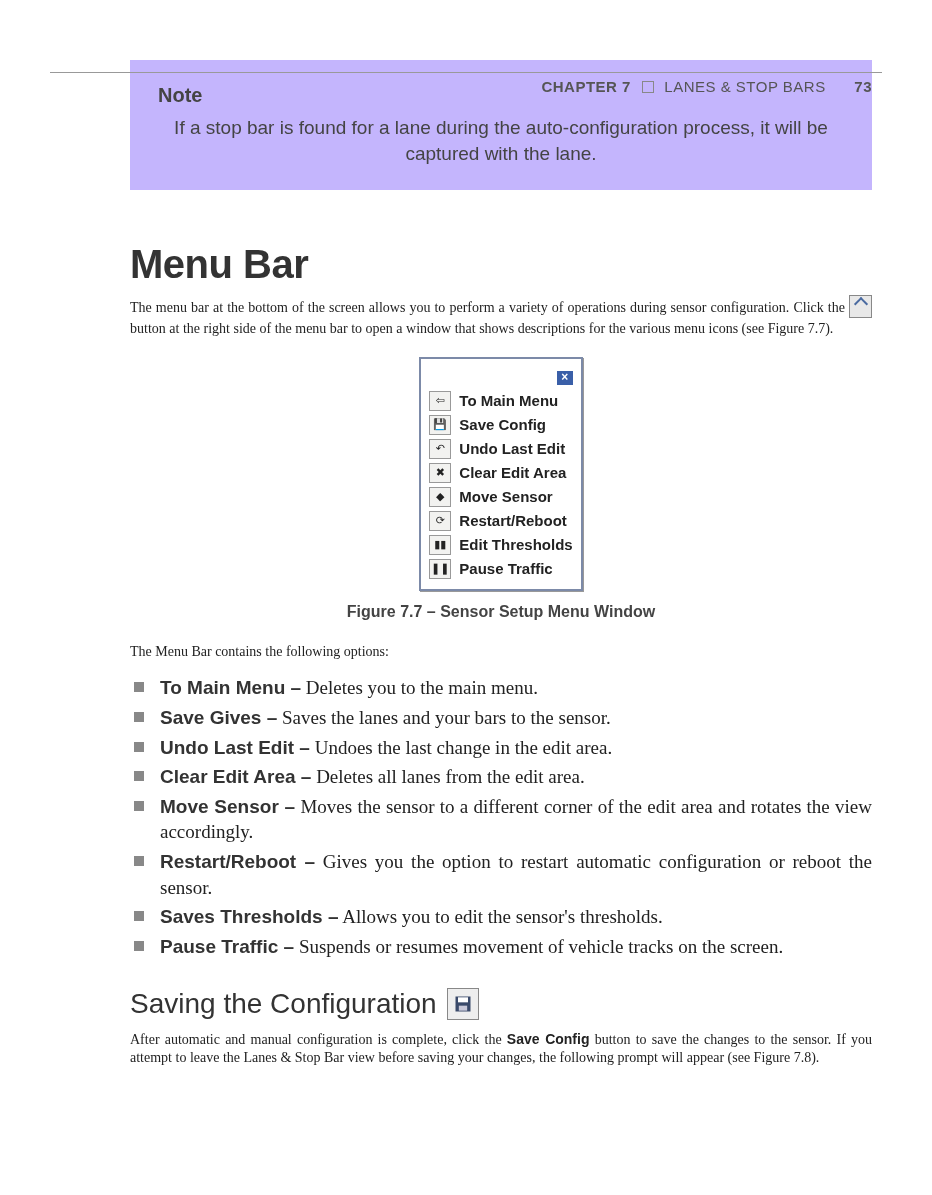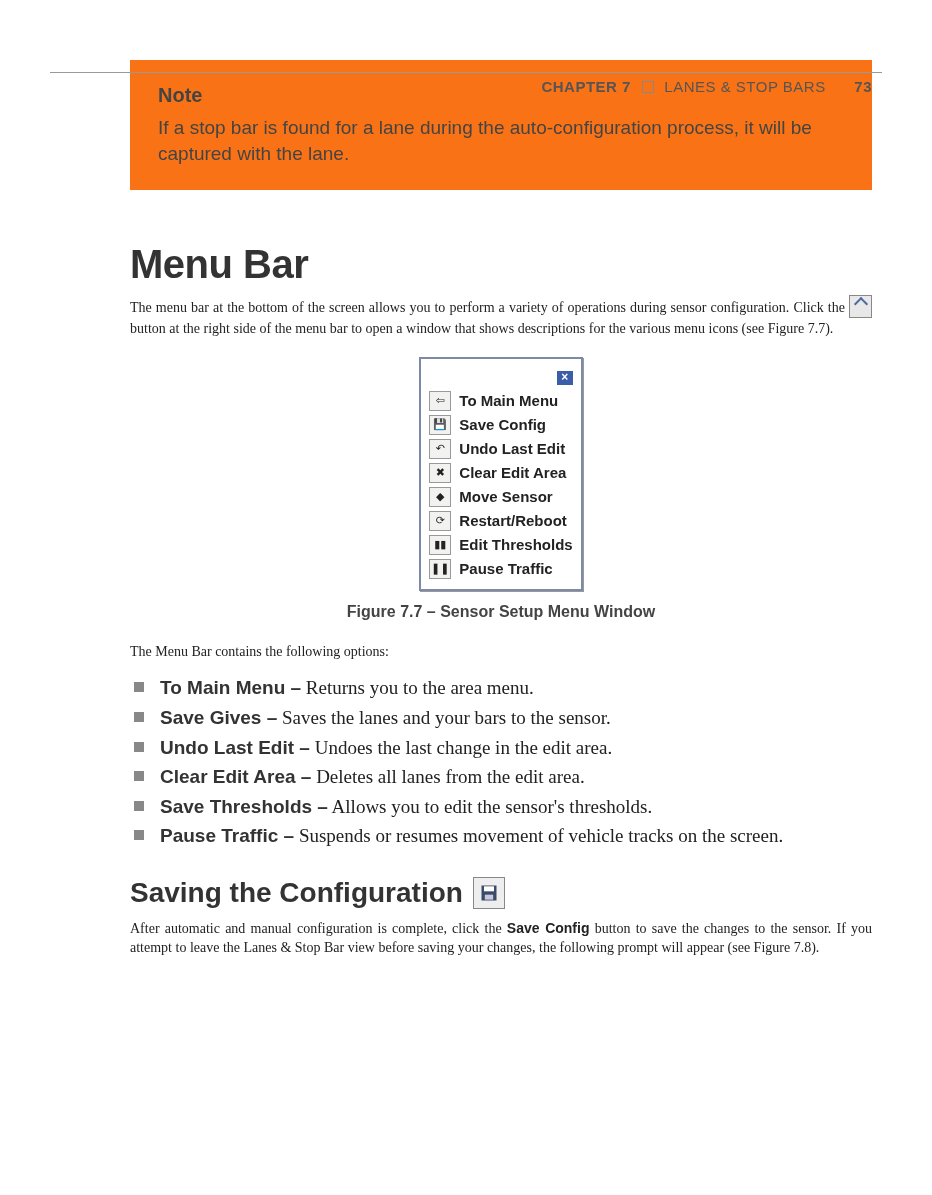--- a/index.html
+++ b/index.html
@@ -48,35 +48,36 @@
     top: 1px;
   }
   .running-head .pg {
     display: inline-block;
     margin-left: 24px;
     font-weight: bold;
     color: #555;
   }
   .note-box {
     margin-top: 60px;
-    background: #f97316;
+    background: #c4b5fd;
     padding: 24px 28px;
   }
   .note-box .note-label {
     font-family: "Arial Narrow", Arial, sans-serif;
     font-weight: bold;
     font-size: 20px;
     color: #444;
     margin-bottom: 8px;
   }
   .note-box .note-text {
     font-family: "Arial Narrow", Arial, sans-serif;
     font-size: 19px;
     color: #444;
     line-height: 1.35;
+    text-align: center;
   }
   h1.section {
     font-family: "Arial Narrow", Arial, sans-serif;
     font-weight: 700;
     font-size: 40px;
     color: #333;
     margin: 52px 0 10px 0;
     letter-spacing: -0.5px;
   }
   p.body {
@@ -189,21 +190,21 @@
     background: #888;
   }
   .opt-term {
     font-family: Liberation Sans, sans-serif;
     font-weight: bold;
     font-size: 19px;
     color: #333;
   }
   h2.sub {
     font-family: "Arial Narrow", Arial, sans-serif;
-    font-weight: 700;
+    font-weight: 400;
     font-size: 28px;
     color: #333;
     margin: 28px 0 10px 0;
     display: flex;
     align-items: center;
     gap: 10px;
   }
   .save-icon {
     width: 30px;
     height: 30px;
@@ -281,25 +282,27 @@
         <span class="mi-icon">❚❚</span>
         <span class="mi-label">Pause Traffic</span>
       </div>
     </div>
   </div>
   <div class="caption">Figure 7.7 – Sensor Setup Menu Window</div>
 
   <p class="body">The Menu Bar contains the following options:</p>
 
   <ul class="opts">
-    <li><span class="opt-term">To Main Menu –</span><span> Returns you to the area menu.</span></li>
+    <li><span class="opt-term">To Main Menu –</span><span> Deletes you to the main menu.</span></li>
     <li><span class="opt-term">Save Gives –</span><span> Saves the lanes and your bars to the sensor.</span></li>
     <li><span class="opt-term">Undo Last Edit –</span><span> Undoes the last change in the edit area.</span></li>
     <li><span class="opt-term">Clear Edit Area –</span><span> Deletes all lanes from the edit area.</span></li>
-    <li><span class="opt-term">Save Thresholds –</span><span> Allows you to edit the sensor's thresholds.</span></li>
+    <li><span class="opt-term">Move Sensor –</span><span> Moves the sensor to a different corner of the edit area and rotates the view accordingly.</span></li>
+    <li><span class="opt-term">Restart/Reboot –</span><span> Gives you the option to restart automatic configuration or reboot the sensor.</span></li>
+    <li><span class="opt-term">Saves Thresholds –</span><span> Allows you to edit the sensor's thresholds.</span></li>
     <li><span class="opt-term">Pause Traffic –</span><span> Suspends or resumes movement of vehicle tracks on the screen.</span></li>
   </ul>
 
   <h2 class="sub">
     <span>Saving the Configuration</span>
     <span class="save-icon">
       <svg viewBox="0 0 24 24">
           <rect x="3" y="3" width="18" height="18" fill="#3a4a6a"></rect>
           <rect x="6" y="4" width="12" height="6" fill="#fff"></rect>
           <rect x="7" y="14" width="10" height="6" fill="#c8c8d8"></rect>

